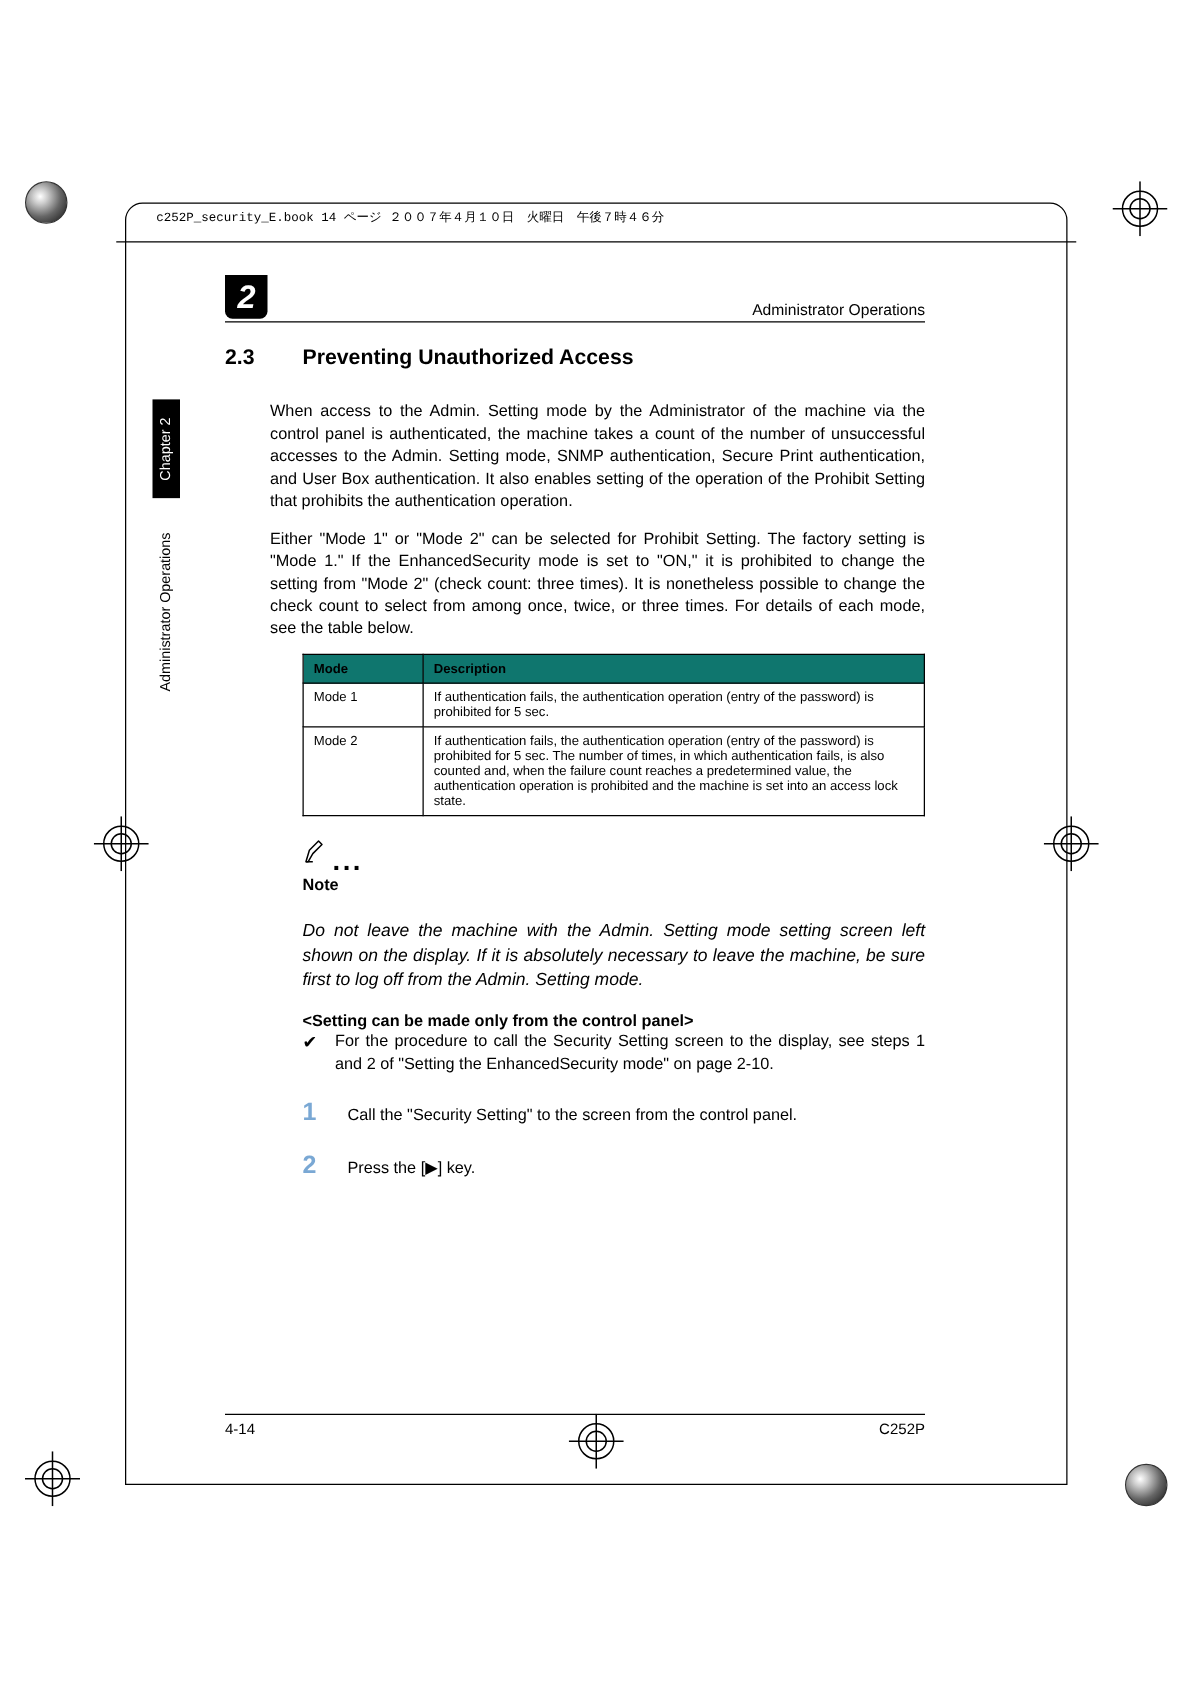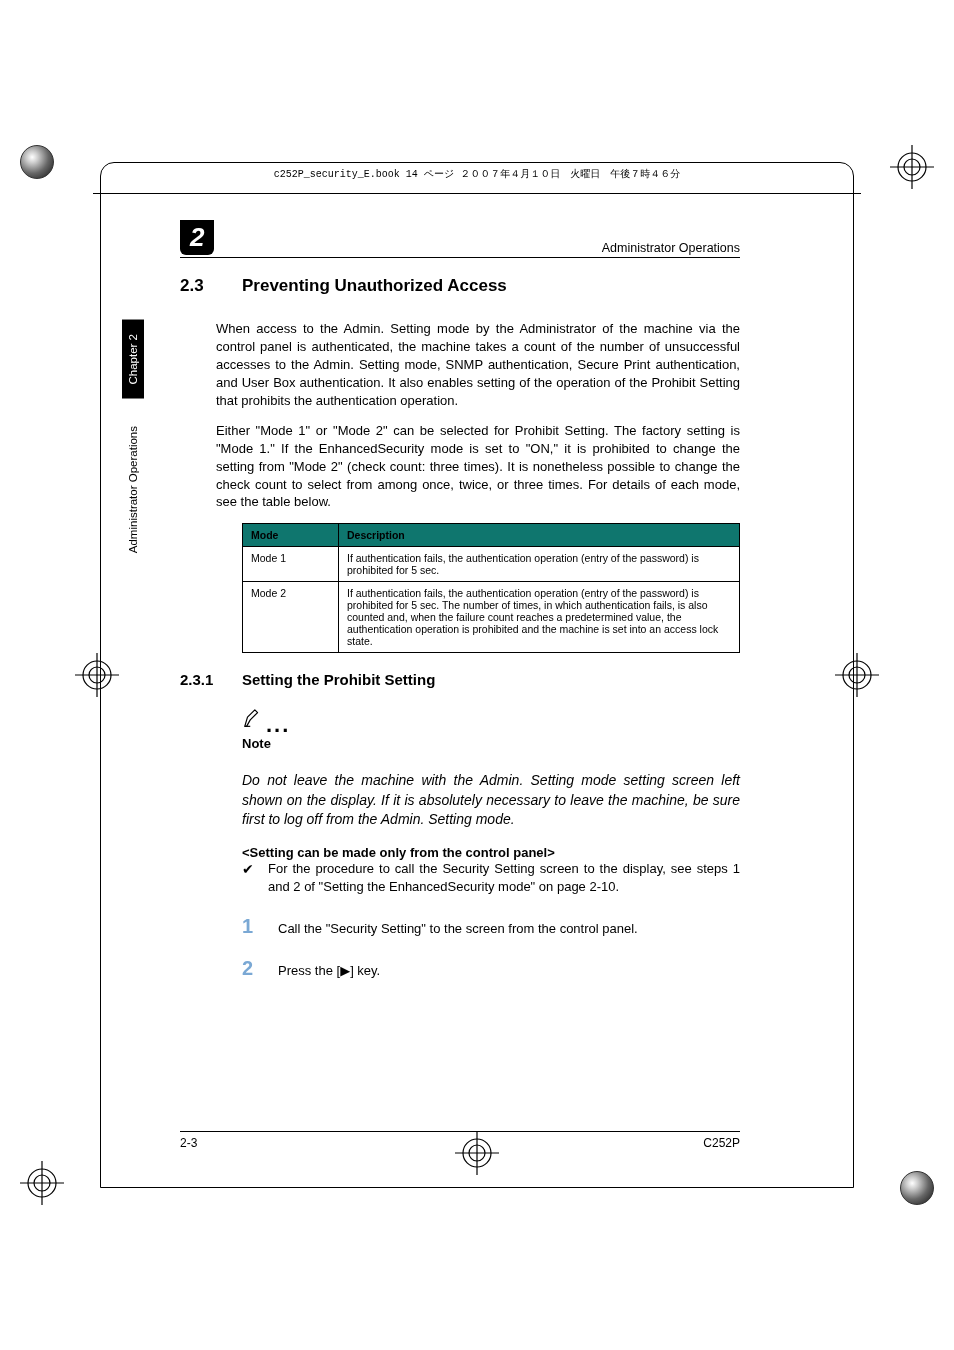--- a/index.html
+++ b/index.html
@@ -29,21 +29,20 @@
     width: 34px; height: 34px; border-radius: 50%;
     background: radial-gradient(circle at 35% 35%, #fff 0%, #ccc 20%, #666 55%, #111 100%);
     border: 1px solid #333;
   }
   .crosshair-svg { width: 44px; height: 44px; }
   .book-frame {
     position: absolute;
     top: 162px; left: 100px; right: 100px; bottom: 162px;
     border: 1px solid #000;
     border-radius: 14px 14px 0 0;
-    text-align: center;
   }
   .book-header-line {
     position: absolute;
     top: 30px; left: -8px; right: -8px;
     height: 1px; background: #000;
   }
   .book-header-text {
     position: absolute;
     top: 4px; left: 20px; right: 20px;
     font-size: 10px;
@@ -258,24 +257,20 @@
         <td>Mode 1</td>
         <td>If authentication fails, the authentication operation (entry of the password) is prohibited for 5 sec.</td>
       </tr>
       <tr>
         <td>Mode 2</td>
         <td>If authentication fails, the authentication operation (entry of the password) is prohibited for 5 sec. The number of times, in which authentication fails, is also counted and, when the failure count reaches a predetermined value, the authentication operation is prohibited and the machine is set into an access lock state.</td>
       </tr>
     </tbody>
   </table>
 
-  <div class="subsection-heading">
-    <div class="subsection-num">2.3.1</div>
-    <div>Setting the Prohibit Setting</div>
-  </div>
 
   <div class="note-block">
     <div class="note-icon-row">
       <span class="hand-icon">
         <svg viewBox="0 0 24 24">
             <path d="M3 20 L6 10 L14 2 L17 5 L9 13 L5 20 Z M14 2 L17 5" fill="none" stroke="#000" stroke-width="1.3" stroke-linejoin="round"></path>
             <line x1="3" y1="20" x2="9" y2="20" stroke="#000" stroke-width="1.3"></line>
           </svg>
       </span>
       <span class="dots">...</span>
@@ -297,15 +292,15 @@
   </div>
 
   <div class="num-step">
     <div class="step-num">2</div>
     <div>Press the [▶] key.</div>
   </div>
 
 </div>
 
 <div class="footer-area">
-  <span>2-3</span>
+  <span>4-14</span>
   <span>C252P</span>
 </div>
 
 </body></html>

